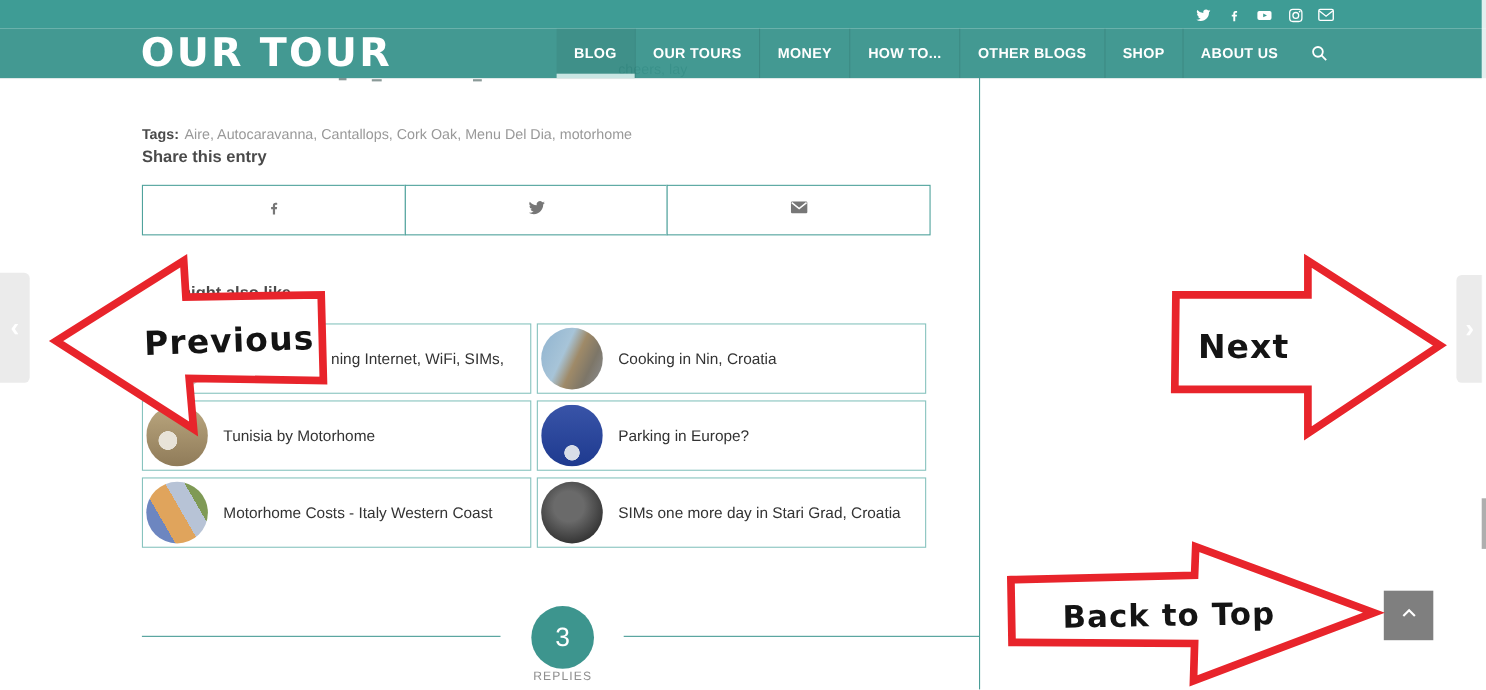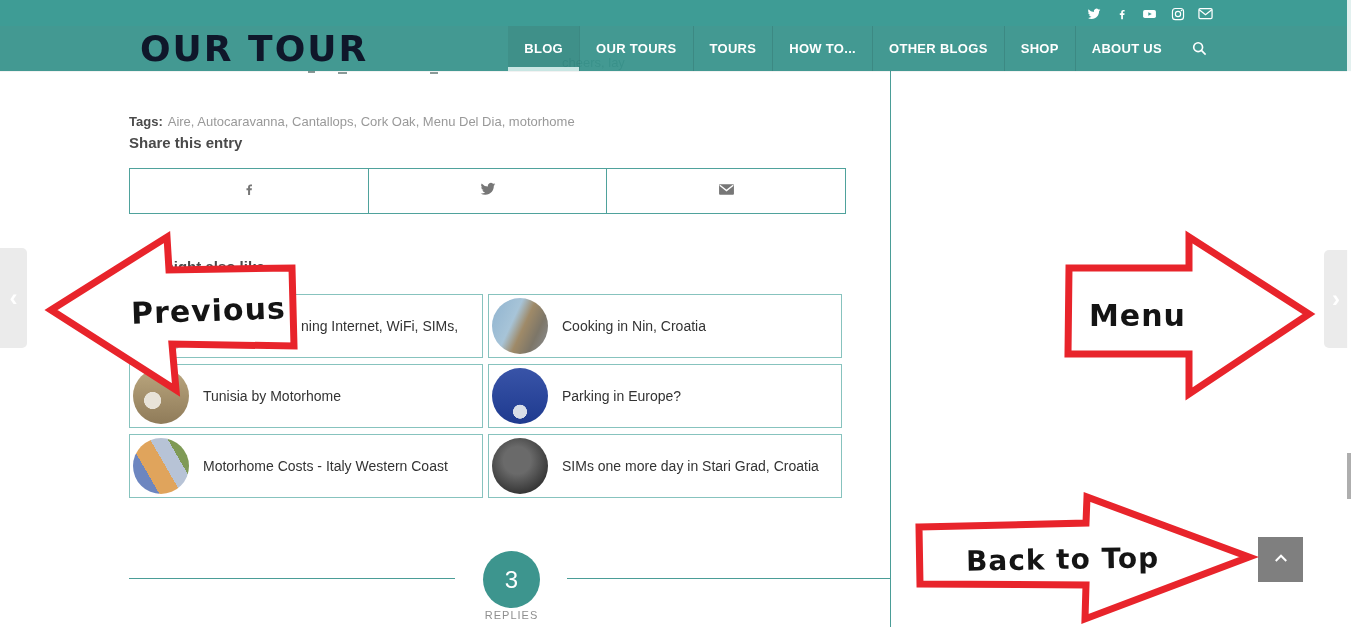--- a/index.html
+++ b/index.html
@@ -12,21 +12,21 @@
 
   
   .topbar{position:absolute;left:0;top:0;width:1351px;height:26px;background:#3E9C95;z-index:2;}
   .socials{position:absolute;right:138px;top:6px;display:flex;gap:13px;}
   .soc{width:15px;height:15px;display:flex;align-items:center;justify-content:center;cursor:pointer;}
 
   
   .mainbar{position:absolute;left:0;top:26px;width:1351px;height:45px;
            background:rgba(57,147,140,0.95);z-index:2;box-shadow:0 1px 0 rgba(0,0,0,0.05);}
   .logo{position:absolute;left:128px;top:0px;font-family:"DejaVu Sans",sans-serif;
-        font-size:36px;font-weight:800;color:#0f172a;letter-spacing:2px;line-height:45px;cursor:pointer;margin-left:12px;}
+        font-size:36px;font-weight:800;color:#ffffff;letter-spacing:2px;line-height:45px;cursor:pointer;}
   .nav{position:absolute;right:130px;top:0;height:45px;display:flex;align-items:stretch;}
   .nav-item{position:relative;display:flex;align-items:center;padding:0 16px;color:#fff;
             font-size:13px;font-weight:bold;letter-spacing:.3px;cursor:pointer;}
   .nav-item + .nav-item{border-left:1px solid rgba(0,0,0,0.10);}
   .nav-item.active{background:rgba(0,0,0,0.06);}
   .nav-item.active::after{content:"";position:absolute;left:0;right:0;bottom:0;height:4px;background:#C9E6E3;}
   .nav-search{display:flex;align-items:center;padding:0 14px;cursor:pointer;}
 
   
   .tags-row{position:absolute;left:129px;top:90px;font-size:13px;color:#999;z-index:3;margin-top:24px;}
@@ -128,21 +128,21 @@
           </svg>
       </span>
     </div>
   </div>
 
   <div class="mainbar">
     <div class="logo">OUR TOUR</div>
     <div class="nav">
       <div class="nav-item active">BLOG</div>
       <div class="nav-item">OUR TOURS</div>
-      <div class="nav-item">TOURS</div>
+      <div class="nav-item">MONEY</div>
       <div class="nav-item">HOW TO...</div>
       <div class="nav-item">OTHER BLOGS</div>
       <div class="nav-item">SHOP</div>
       <div class="nav-item">ABOUT US</div>
       <div class="nav-search">
         <svg width="15" height="15" viewBox="0 0 22 22" fill="none" stroke="#fff" stroke-width="2.4">
             <circle cx="9" cy="9" r="6.5"></circle>
             <line x1="13.8" y1="13.8" x2="20" y2="20"></line>
           </svg>
       </div>
@@ -230,20 +230,20 @@
   <div class="scroll-thumb"></div>
 
   <svg class="arrow-svg" style="left:48px;top:232px;" width="252" height="170" viewBox="0 0 252 170">
     <polygon points="3,78 119,5 121,38 244,36 246,114 124,112 128,158" fill="#fff" stroke="#E8242B" stroke-width="7" stroke-linejoin="miter" stroke-miterlimit="10"></polygon>
   </svg>
   <div class="arrow-label" id="lbl-prev">Previous</div>
 
   <svg class="arrow-svg" style="left:1065px;top:234px;" width="250" height="170" viewBox="0 0 250 170">
     <polygon points="4,34 124,34 124,3 244,80 124,160 124,120 3,120" fill="#fff" stroke="#E8242B" stroke-width="7" stroke-linejoin="miter" stroke-miterlimit="10"></polygon>
   </svg>
-  <div class="arrow-label" id="lbl-next">Menu</div>
+  <div class="arrow-label" id="lbl-next">Next</div>
 
   <svg class="arrow-svg" style="left:913px;top:496px;" width="345" height="130" viewBox="0 0 345 130">
     <polygon points="6,31 173,27 174,1 336,61 172,123 173,89 7,88" fill="#fff" stroke="#E8242B" stroke-width="7" stroke-linejoin="miter" stroke-miterlimit="10"></polygon>
   </svg>
   <div class="arrow-label" id="lbl-btt">Back to Top</div>
 
 </div>
 
 </body></html>

